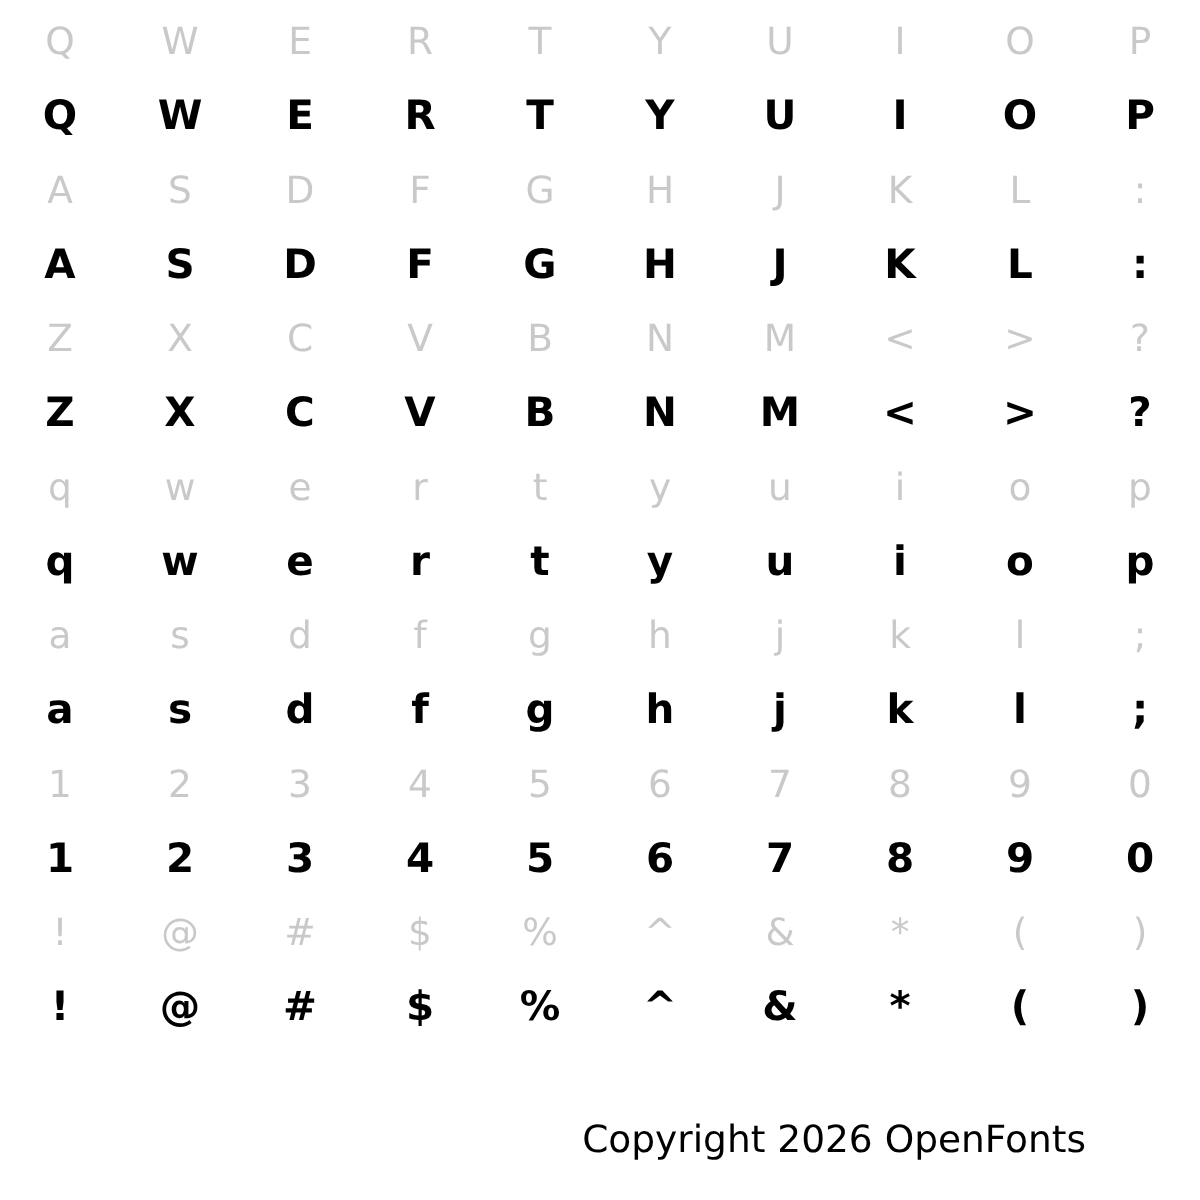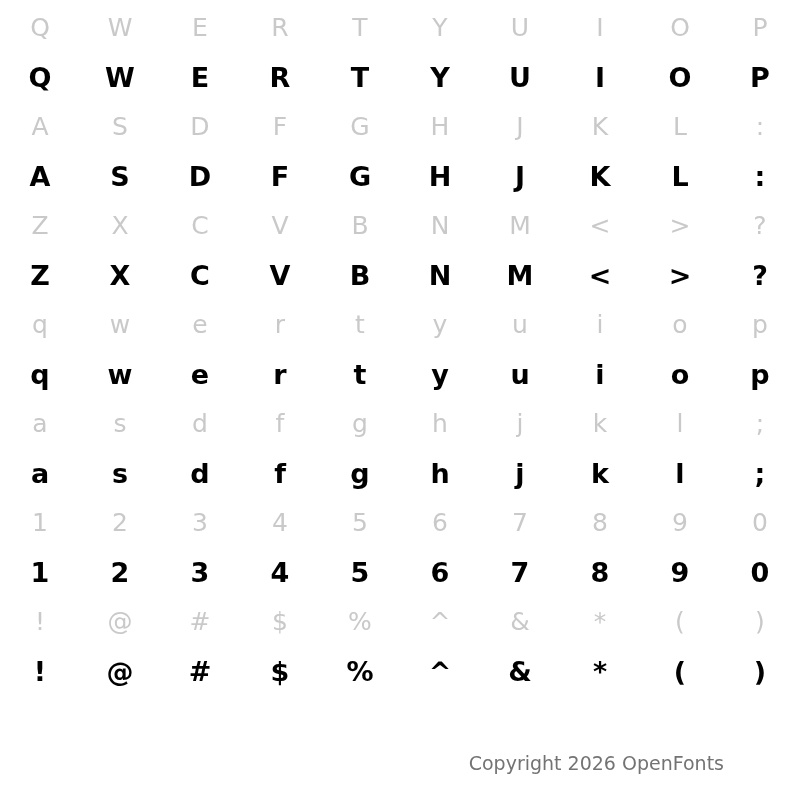--- a/index.html
+++ b/index.html
@@ -59,22 +59,22 @@
     font-weight: 700;
   }
   .footer {
     position: absolute;
     left: 0;
     bottom: 26px;
     width: 800px;
     text-align: right;
     padding-right: 76px;
     box-sizing: border-box;
-    color: #737373;
-    font-size: 19px;
+    color: #000000;
+    font-size: 25px;
     font-family: "DejaVu Sans", sans-serif;
   }
 </style>
 </head>
 <body>
 
 <div id="sheet">
 
   <div class="grid" id="grid">
       <div class="row-pair">

